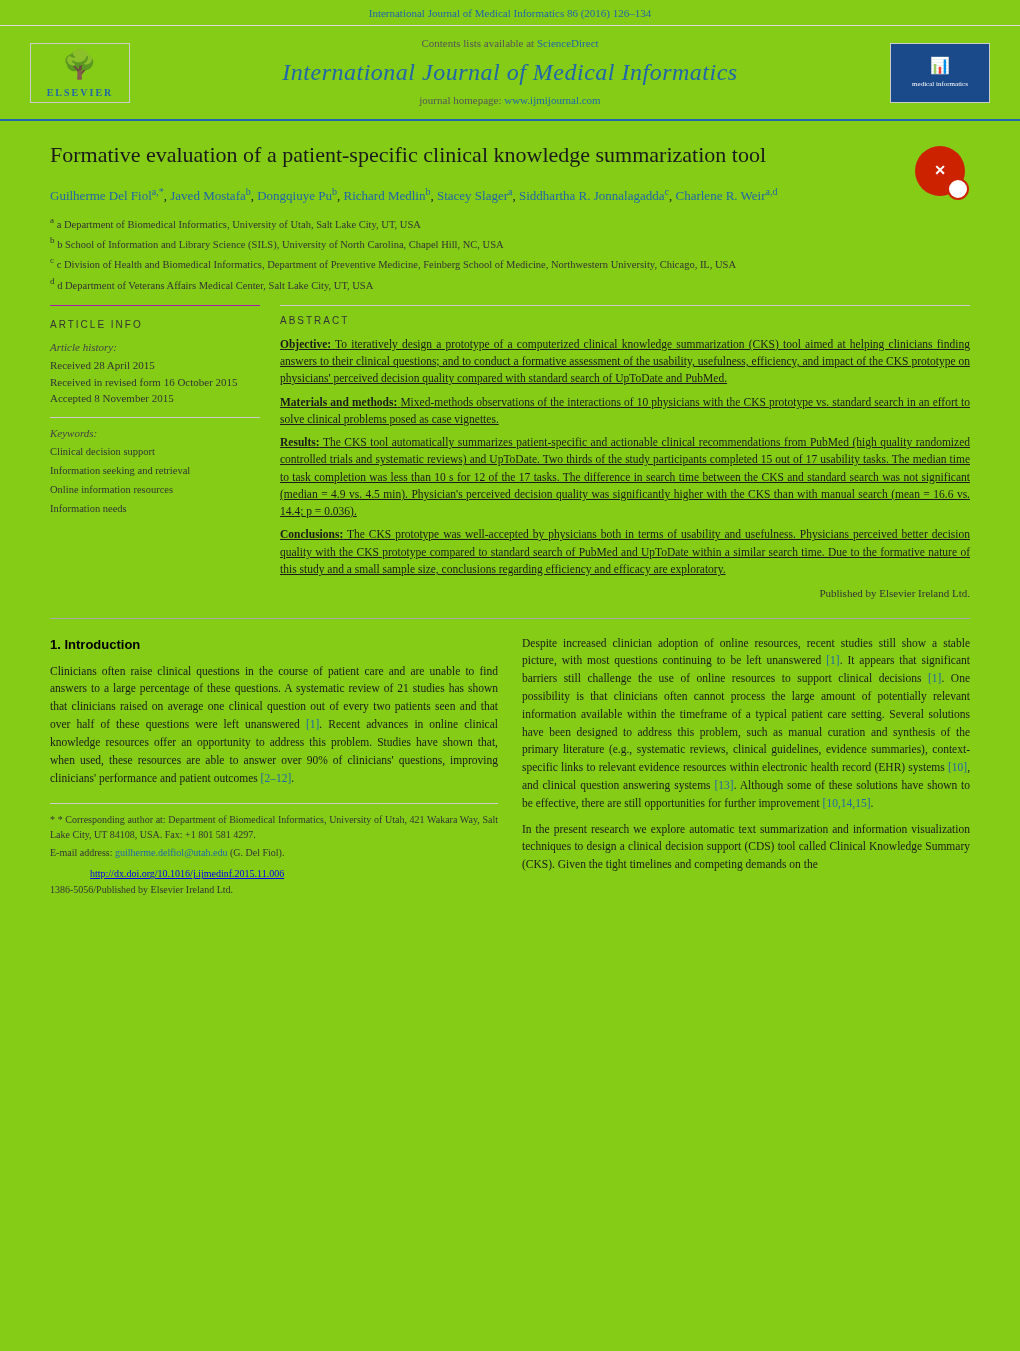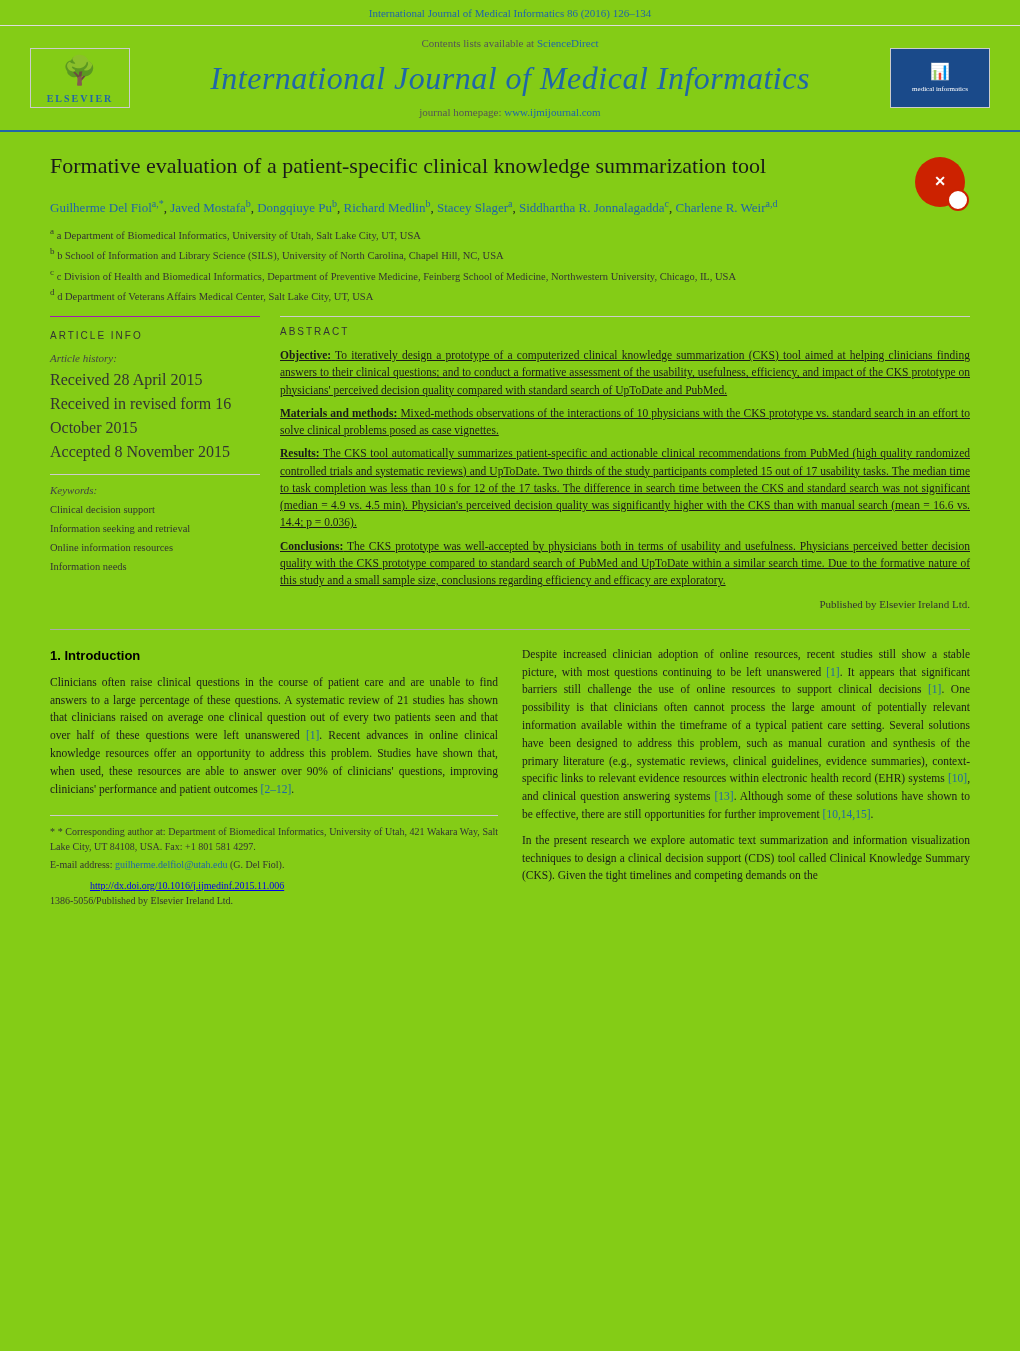--- a/index.html
+++ b/index.html
@@ -46,21 +46,21 @@
     .journal-header-center .contents-line {
       font-size: 11px;
       color: #555;
       margin-bottom: 4px;
     }
     .journal-header-center .contents-line a {
       color: #2066a8;
       text-decoration: none;
     }
     .journal-title-text {
-      font-size: 32px;
+      font-size: 24px;
       font-style: italic;
       color: #2066a8;
       font-weight: normal;
       letter-spacing: 0.5px;
     }
     .journal-homepage {
       font-size: 11px;
       color: #555;
       margin-top: 4px;
     }
@@ -223,21 +223,21 @@
     .article-info-subsection {
       margin-bottom: 10px;
     }
     .article-info-subsection .sub-label {
       font-style: italic;
       font-size: 11px;
       color: #444;
       margin-bottom: 2px;
     }
     .article-info-subsection .info-text {
-      font-size: 16px;
+      font-size: 11px;
       color: #333;
       line-height: 1.5;
     }
     .divider-thin {
       border: none;
       border-top: 1px solid #ccc;
       margin: 8px 0;
     }
 
     .keywords-list {

